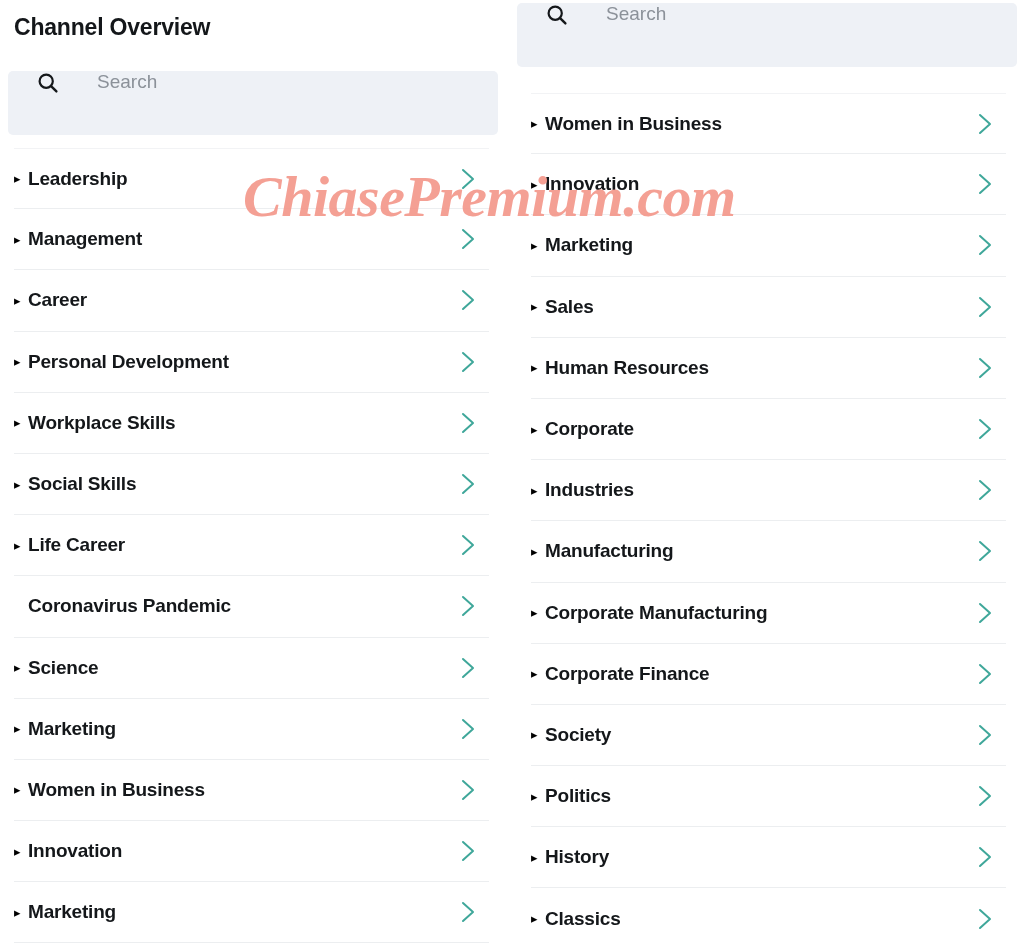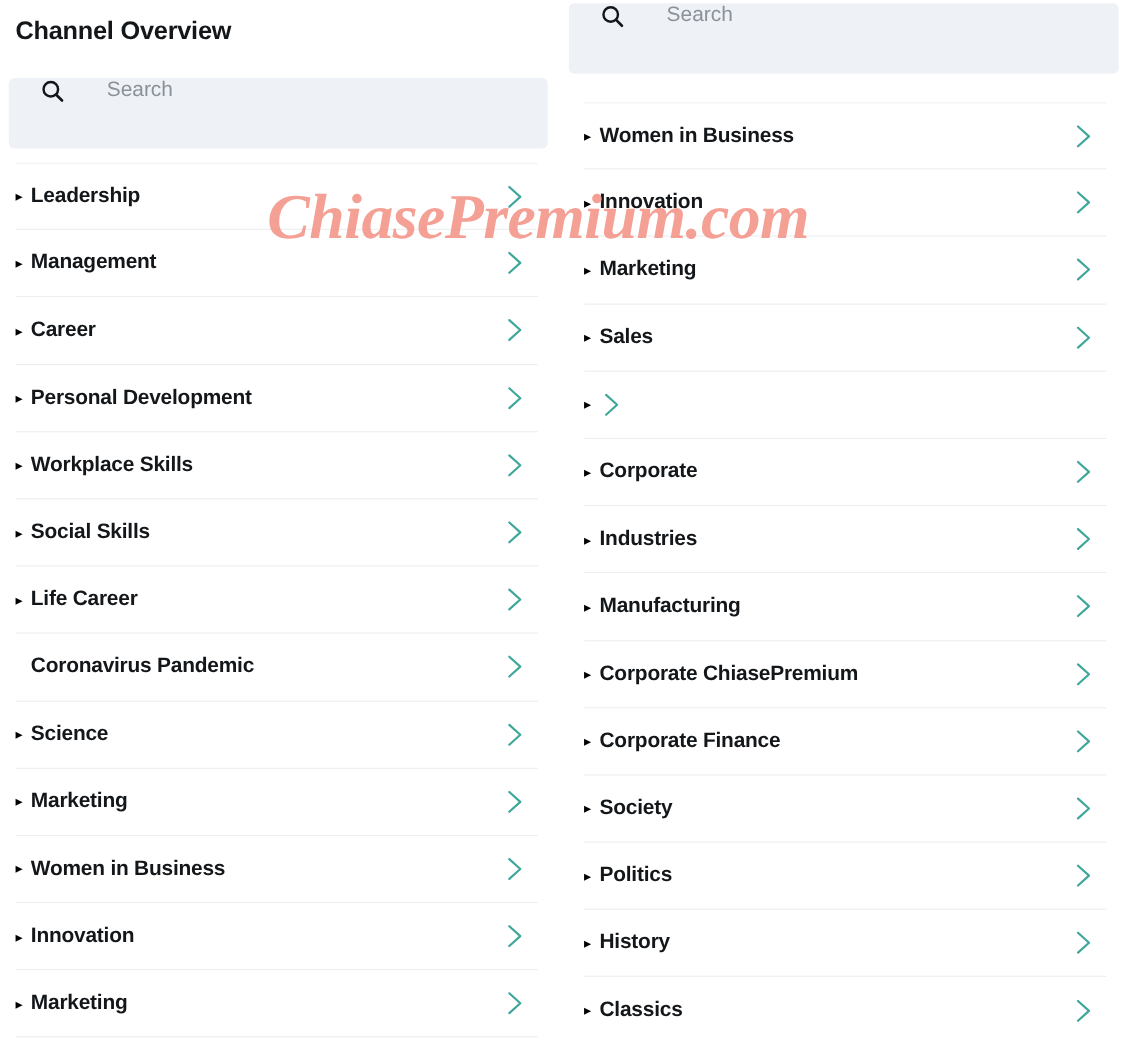--- a/index.html
+++ b/index.html
@@ -308,20 +308,21 @@
         </li>
         <li class="chan-row">
           <span class="tri">▸</span>
           <span class="chan-label">Sales</span>
           <svg class="chev" viewBox="0 0 22 26">
             <path d="M6 4 L16 13 L6 22" fill="none" stroke="#3fa79a" stroke-width="2" stroke-linecap="round" stroke-linejoin="round"></path>
           </svg>
         </li>
         <li class="chan-row">
           <span class="tri">▸</span>
+          <span class="chan-label">Human Resources</span>
           <svg class="chev" viewBox="0 0 22 26">
             <path d="M6 4 L16 13 L6 22" fill="none" stroke="#3fa79a" stroke-width="2" stroke-linecap="round" stroke-linejoin="round"></path>
           </svg>
         </li>
         <li class="chan-row">
           <span class="tri">▸</span>
           <span class="chan-label">Corporate</span>
           <svg class="chev" viewBox="0 0 22 26">
             <path d="M6 4 L16 13 L6 22" fill="none" stroke="#3fa79a" stroke-width="2" stroke-linecap="round" stroke-linejoin="round"></path>
           </svg>
@@ -335,21 +336,21 @@
         </li>
         <li class="chan-row">
           <span class="tri">▸</span>
           <span class="chan-label">Manufacturing</span>
           <svg class="chev" viewBox="0 0 22 26">
             <path d="M6 4 L16 13 L6 22" fill="none" stroke="#3fa79a" stroke-width="2" stroke-linecap="round" stroke-linejoin="round"></path>
           </svg>
         </li>
         <li class="chan-row">
           <span class="tri">▸</span>
-          <span class="chan-label">Corporate ChiasePremium</span>
+          <span class="chan-label">Corporate Manufacturing</span>
           <svg class="chev" viewBox="0 0 22 26">
             <path d="M6 4 L16 13 L6 22" fill="none" stroke="#3fa79a" stroke-width="2" stroke-linecap="round" stroke-linejoin="round"></path>
           </svg>
         </li>
         <li class="chan-row">
           <span class="tri">▸</span>
           <span class="chan-label">Corporate Finance</span>
           <svg class="chev" viewBox="0 0 22 26">
             <path d="M6 4 L16 13 L6 22" fill="none" stroke="#3fa79a" stroke-width="2" stroke-linecap="round" stroke-linejoin="round"></path>
           </svg>

